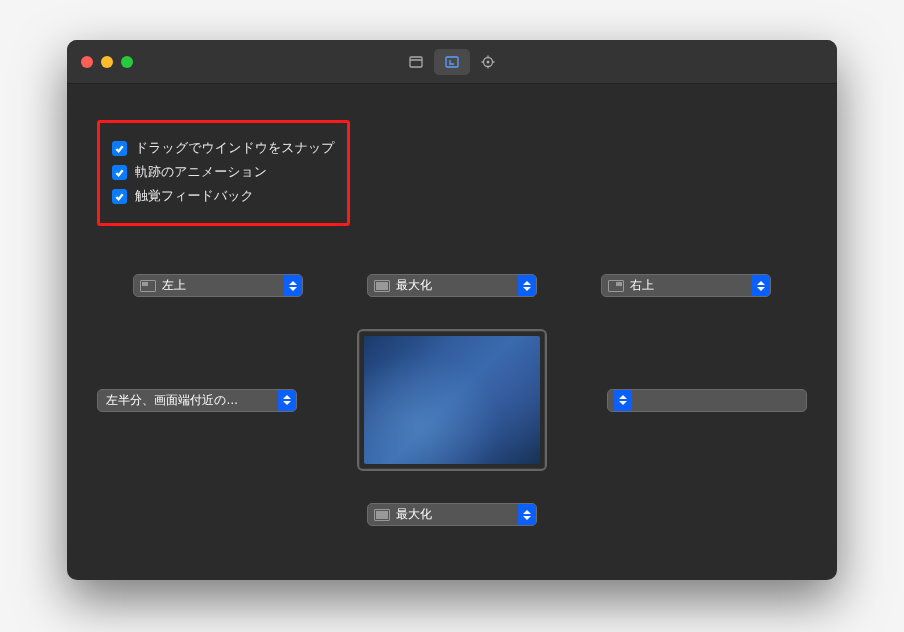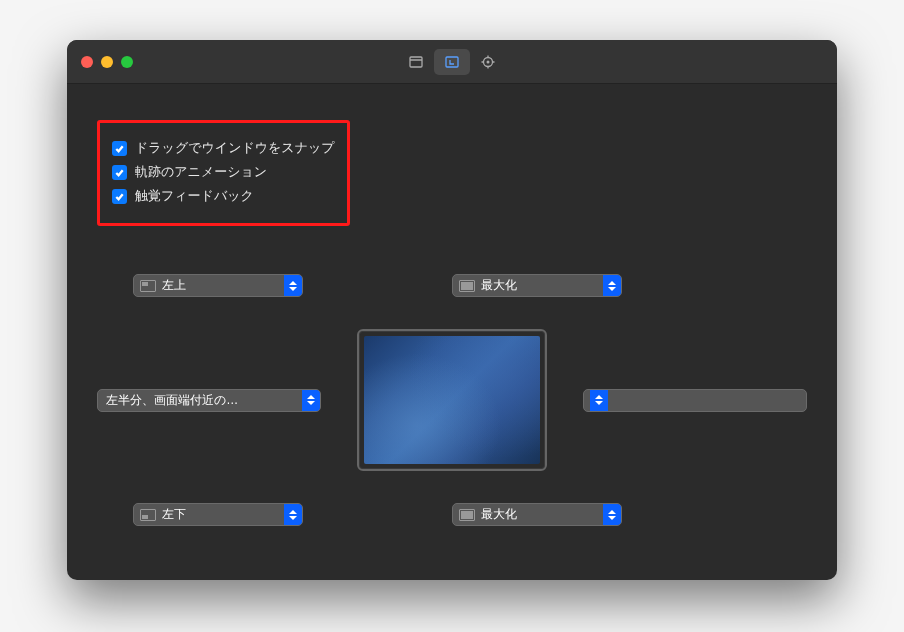--- a/index.html
+++ b/index.html
@@ -172,21 +172,21 @@
     margin-top: 48px;
   }
   .row {
     display: flex;
     align-items: center;
     margin-bottom: 14px;
   }
   .row.mid { margin: 32px 0; }
   .spacer { flex: 1; }
   .dd-w { width: 170px; }
-  .dd-w-wide { width: 224px; }
+  .dd-w-wide { width: 200px; }
 </style>
 </head>
 <body>
 
 <div class="window">
   <div class="titlebar">
     <div class="traffic">
       <div class="dot red"></div>
       <div class="dot yellow"></div>
       <div class="dot green"></div>
@@ -257,45 +257,45 @@
           <span class="dd-label">左上</span>
           <span class="dd-arrows"></span>
         </div>
         <div class="spacer"></div>
         <div class="dropdown dd-w">
           <span class="dd-icon max"></span>
           <span class="dd-label">最大化</span>
           <span class="dd-arrows"></span>
         </div>
         <div class="spacer"></div>
+        <div class="dropdown dd-w">
+          <span class="dd-icon tr"></span>
+          <span class="dd-label">右上</span>
+          <span class="dd-arrows"></span>
+        </div>
         <div style="width:36px"></div>
       </div>
 
       <div class="row mid">
         <div class="dropdown dd-w-wide">
           <span class="dd-label" style="padding-left:2px">左半分、画面端付近の…</span>
           <span class="dd-arrows"></span>
         </div>
         <div class="spacer"></div>
         <div class="preview">
           <div class="preview-inner"></div>
         </div>
         <div class="spacer"></div>
         <div class="dropdown dd-w-wide">
           <span class="dd-arrows"></span>
         </div>
       </div>
 
       <div class="row">
         <div style="width:36px"></div>
-        <div class="dropdown dd-w">
-          <span class="dd-icon bl"></span>
-          <span class="dd-label">左下</span>
-          <span class="dd-arrows"></span>
-        </div>
         <div class="spacer"></div>
         <div class="dropdown dd-w">
           <span class="dd-icon max"></span>
           <span class="dd-label">最大化</span>
           <span class="dd-arrows"></span>
         </div>
         <div class="spacer"></div>
         <div style="width:36px"></div>
       </div>
 

